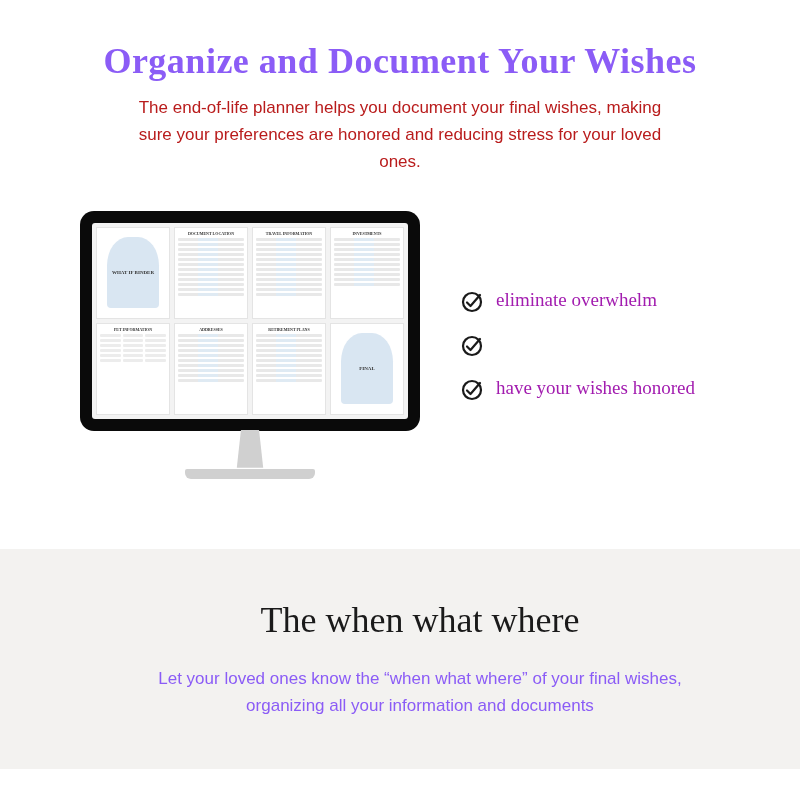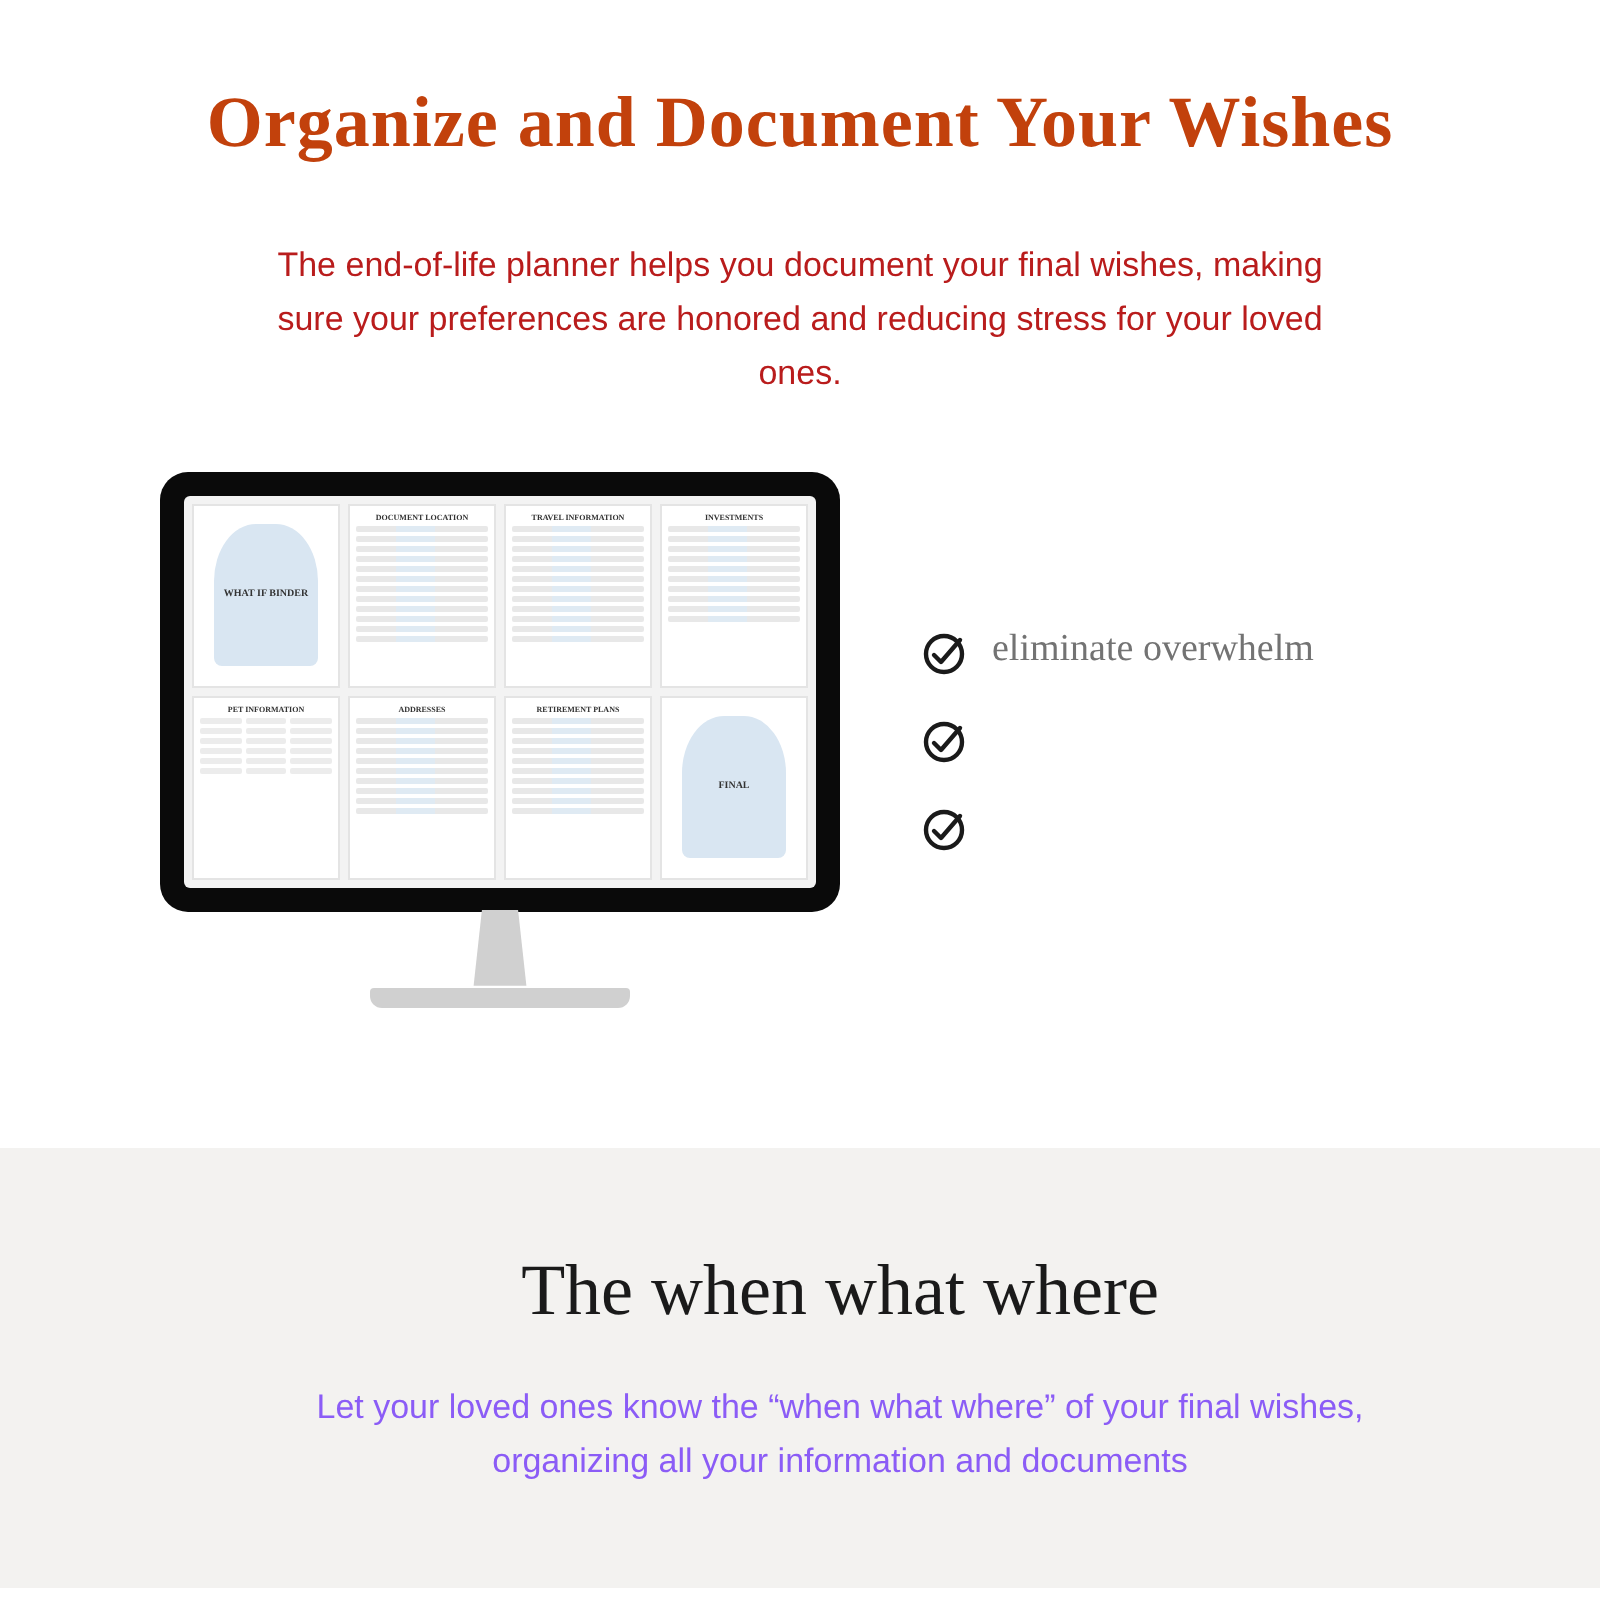--- a/index.html
+++ b/index.html
@@ -11,23 +11,23 @@
     overflow: hidden;
   }
   .top-section {
     padding: 40px 60px 30px 60px;
     text-align: center;
   }
   .main-heading {
     font-family: Georgia, 'Times New Roman', serif;
     font-size: 36px;
     font-weight: 600;
-    color: #c2410c;
+    color: #8b5cf6;
     letter-spacing: 0.5px;
-    margin-bottom: 37px;
+    margin-bottom: 12px;
   }
   .sub-text {
     font-family: -apple-system, Helvetica, Arial, sans-serif;
     font-size: 17px;
     color: #b91c1c;
     line-height: 1.6;
     max-width: 560px;
     margin: 0 auto 35px auto;
   }
   .middle-row {
@@ -148,21 +148,21 @@
     gap: 12px;
   }
   .check-icon {
     flex: 0 0 auto;
     width: 24px;
     height: 24px;
     margin-top: 2px;
   }
   .benefit-text {
     font-size: 19px;
-    color: #737373;
+    color: #a21caf;
     line-height: 1.25;
   }
   .bottom-section {
     background: #f3f2f0;
     padding: 50px 80px 50px 120px;
     text-align: center;
     margin-top: 40px;
   }
   .bottom-heading {
     font-family: Georgia, 'Times New Roman', serif;
@@ -317,20 +317,21 @@
           <span class="check-icon"><svg viewBox="0 0 24 24" fill="none" stroke="#1a1a1a" stroke-width="2.2">
   <circle cx="12" cy="12" r="9"></circle>
   <path d="M7 12.5 L10.5 16 L20 5" stroke-linecap="round" stroke-linejoin="round"></path>
 </svg></span>
         </div>
         <div class="benefit">
           <span class="check-icon"><svg viewBox="0 0 24 24" fill="none" stroke="#1a1a1a" stroke-width="2.2">
   <circle cx="12" cy="12" r="9"></circle>
   <path d="M7 12.5 L10.5 16 L20 5" stroke-linecap="round" stroke-linejoin="round"></path>
 </svg></span>
+          <span class="benefit-text">have your wishes honored</span>
         </div>
       </div>
   </div>
 </div>
 
 <div class="bottom-section">
   <h2 class="bottom-heading">The when what where</h2>
   <p class="bottom-text">Let your loved ones know the “when what where” of your final wishes, organizing all your information and documents</p>
 </div>
 

